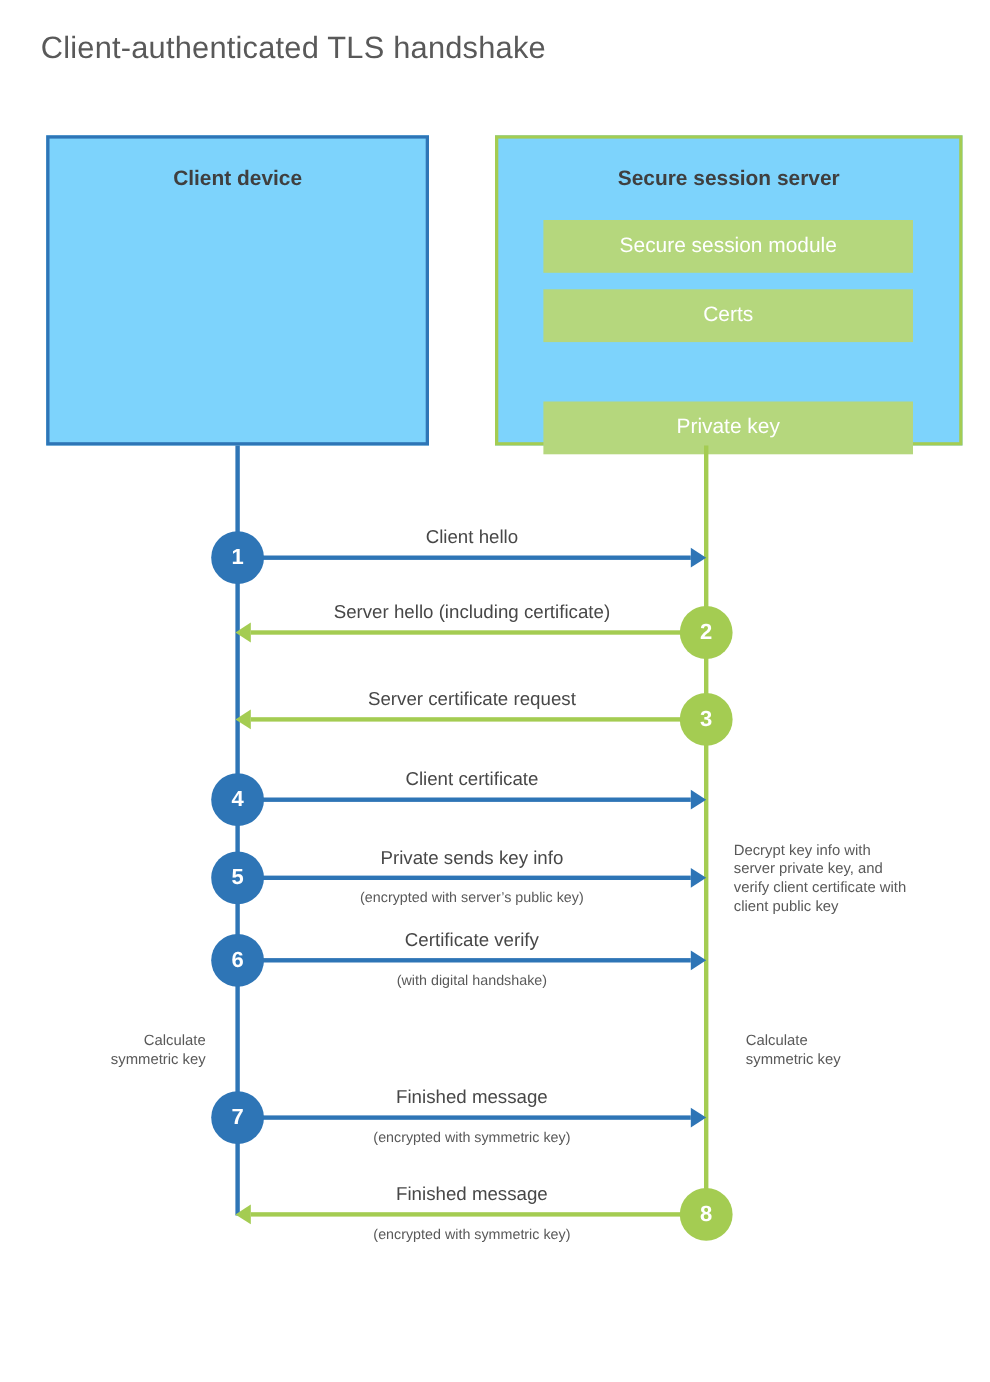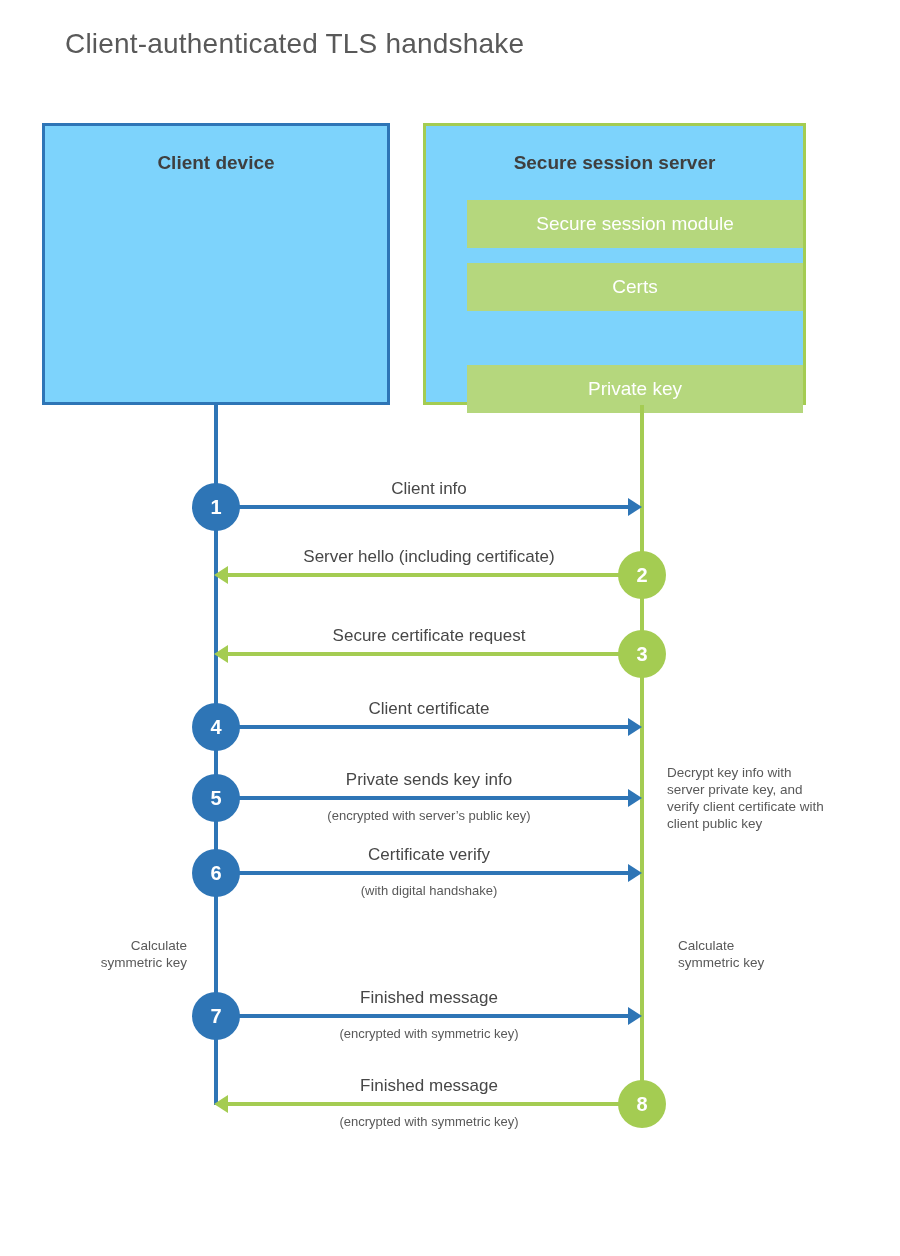--- a/index.html
+++ b/index.html
@@ -2,26 +2,26 @@
 <html style="--blue: #2e75b6; --blue_light: #5b9bd5; --green: #a4cc52; --green_light: #b5d77d;"><head>
 <meta charset="utf-8">
 <style>
   html,body { margin:0; padding:0; background:#ffffff; }
   .canvas {
     position:relative; width:900px; height:1256px; background:#ffffff;
     font-family:"Liberation Sans", sans-serif; overflow:hidden;
   }
   .page-title {
     position:absolute; left:37px; top:28px; font-size:28px; font-weight:300;
-    color:#595959; letter-spacing:0.2px;margin-left:28px;
+    color:#595959; letter-spacing:0.2px;
   }
   
   .box { position:absolute; top:123px; height:282px; background:#7dd3fc; box-sizing:border-box; }
   .box.client { left:42px;  width:348px; border:3px solid var(--blue, #2e75b6); }
-  .box.server { left:423px; width:383px; border:3px solid var(--green, #a4cc52); }
+  .box.server { left:450px; width:425px; border:3px solid var(--green, #a4cc52); }
   .box-title {
     position:absolute; left:0; top:26px; width:100%; text-align:center;
     font-size:19px; font-weight:700; color:#3f3f3f;
   }
   .client-app {
     position:absolute; left:33px; top:73px; width:275px; height:175px;
     background:var(--blue_light, #5b9bd5); color:#ffffff; font-size:19px;
     display:flex; align-items:center; justify-content:center; text-align:center;
     white-space:pre-line; line-height:1.35;
   }
@@ -78,35 +78,35 @@
     <div class="box-title">Secure session server</div>
     <div class="server-bar b0">Secure session module</div>
     <div class="server-bar b1">Certs</div>
     <div class="server-bar b2">Private key</div>
   </div>
 
   <div class="vline blue"></div>
   <div class="vline green"></div>
 
   <div class="msg" style="top:507px">
-    <div class="msg-label">Client info</div>
+    <div class="msg-label">Client hello</div>
     <div class="shaft blue"></div>
     <div class="head right"></div>
     <div class="step blue">1</div>
   </div>
 
   <div class="msg" style="top:575px">
     <div class="msg-label">Server hello (including certificate)</div>
     <div class="shaft green"></div>
     <div class="head left"></div>
     <div class="step green">2</div>
   </div>
 
   <div class="msg" style="top:654px">
-    <div class="msg-label">Secure certificate request</div>
+    <div class="msg-label">Server certificate request</div>
     <div class="shaft green"></div>
     <div class="head left"></div>
     <div class="step green">3</div>
   </div>
 
   <div class="msg" style="top:727px">
     <div class="msg-label">Client certificate</div>
     <div class="shaft blue"></div>
     <div class="head right"></div>
     <div class="step blue">4</div>

